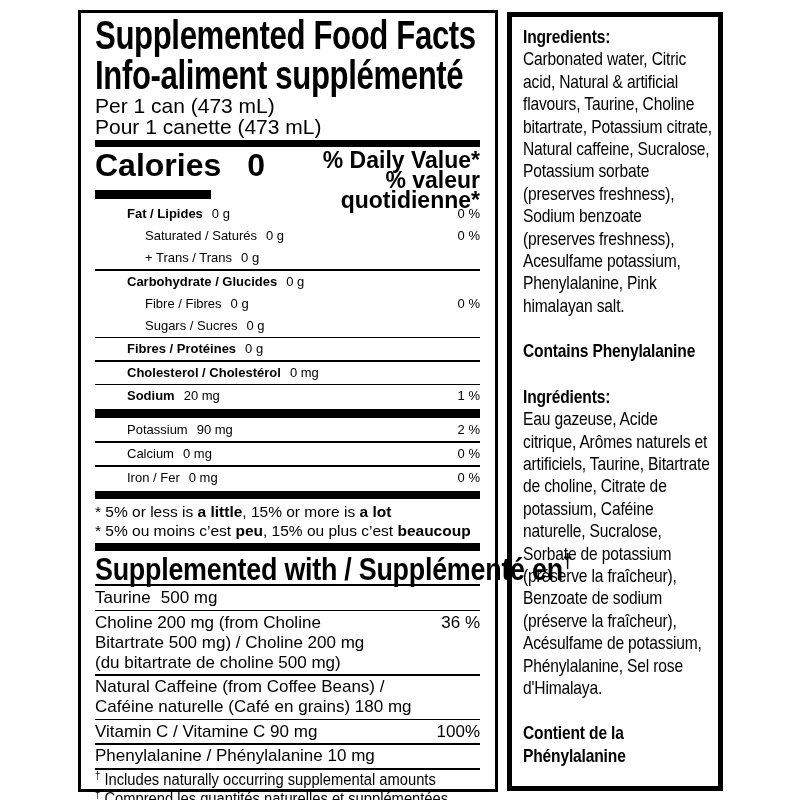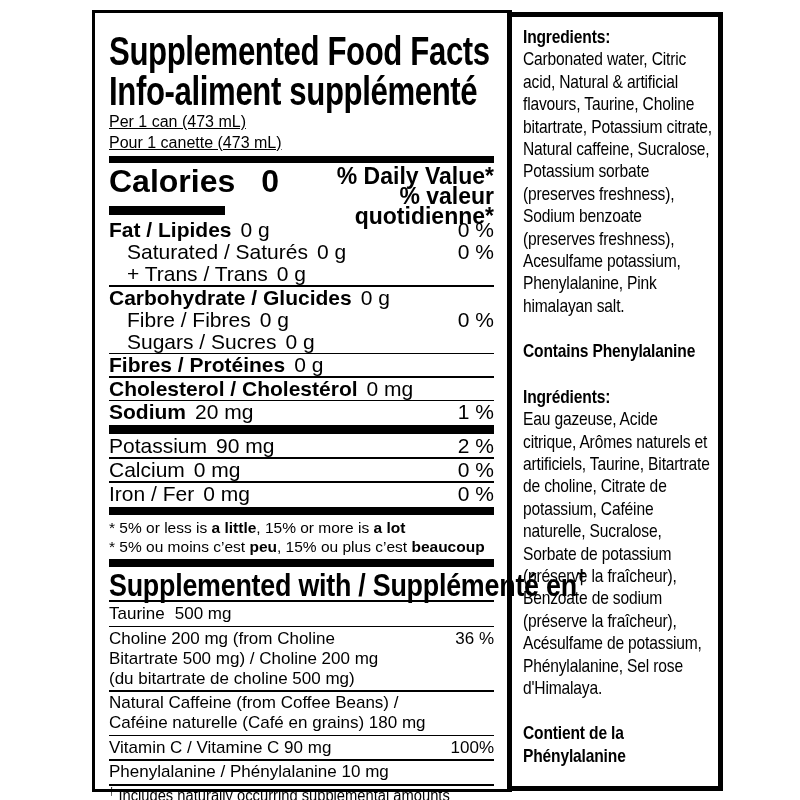--- a/index.html
+++ b/index.html
@@ -2,37 +2,37 @@
 <html><head>
 <meta charset="utf-8">
 <style>
   html,body{margin:0;padding:0;}
   body{
     width:800px;height:800px;background:#ffffff;color:#000;
     font-family:"Liberation Sans", sans-serif;position:relative;overflow:hidden;
   }
   
   .nft{
-    position:absolute;left:92px;top:10px;width:420px;height:782px;
-    border:3px solid #000;box-sizing:border-box;padding:18px 15px 4px 14px;
+    position:absolute;left:78px;top:10px;width:420px;height:782px;
+    border:3px solid #000;box-sizing:border-box;padding:2px 15px 4px 14px;
   }
   .cx{display:block;transform-origin:0 0;white-space:nowrap;}
   .cx-title{transform:scaleX(.76);width:131%;}
   .cx-subhead{transform:scaleX(.84);width:119%;}
   .cx-fn{transform:scaleX(.92);width:108.7%;transform-origin:0 50%;}
   .nft-title{font-weight:700;font-size:41px;line-height:40px;letter-spacing:-.5px;}
-  .serving{font-size:16px;line-height:21px;text-decoration:underline;}
+  .serving{font-size:21px;line-height:21px;}
   .bar{background:#000;}
   .bar-top{height:7px;margin-top:3px;}
   .cal-row{display:flex;justify-content:space-between;align-items:flex-start;padding-top:3px;height:40px;}
   .cal-left{font-size:32px;font-weight:700;line-height:30px;}
   .cal-value{margin-left:26px;}
   .dv-head{text-align:right;font-weight:700;font-size:23px;line-height:20px;}
   .cal-bar{width:116px;height:9px;background:#000;margin:0 0 4px 0;}
-  .nrow{display:flex;align-items:flex-end;font-size:21px;line-height:20px;padding:1px 0;}
+  .nrow{display:flex;align-items:flex-end;font-size:13px;line-height:20px;padding:1px 0;margin-left:32px;}
   .nrow .lbl{font-weight:700;white-space:nowrap;}
   .nrow.sub .lbl{font-weight:400;padding-left:18px;}
   .nrow.plain .lbl{font-weight:400;}
   .nrow .val{margin-left:9px;white-space:nowrap;}
   .nrow .dv{margin-left:auto;white-space:nowrap;}
   .hair{height:1.6px;background:#000;}
   .bar-sodium{height:9px;margin:2px 0 1px;}
   .bar-iron{height:8px;margin:2px 0 3px;}
   .bar-pre-supp{height:8px;margin:3px 0 2px;}
   .fn{font-size:15.5px;line-height:19px;}

